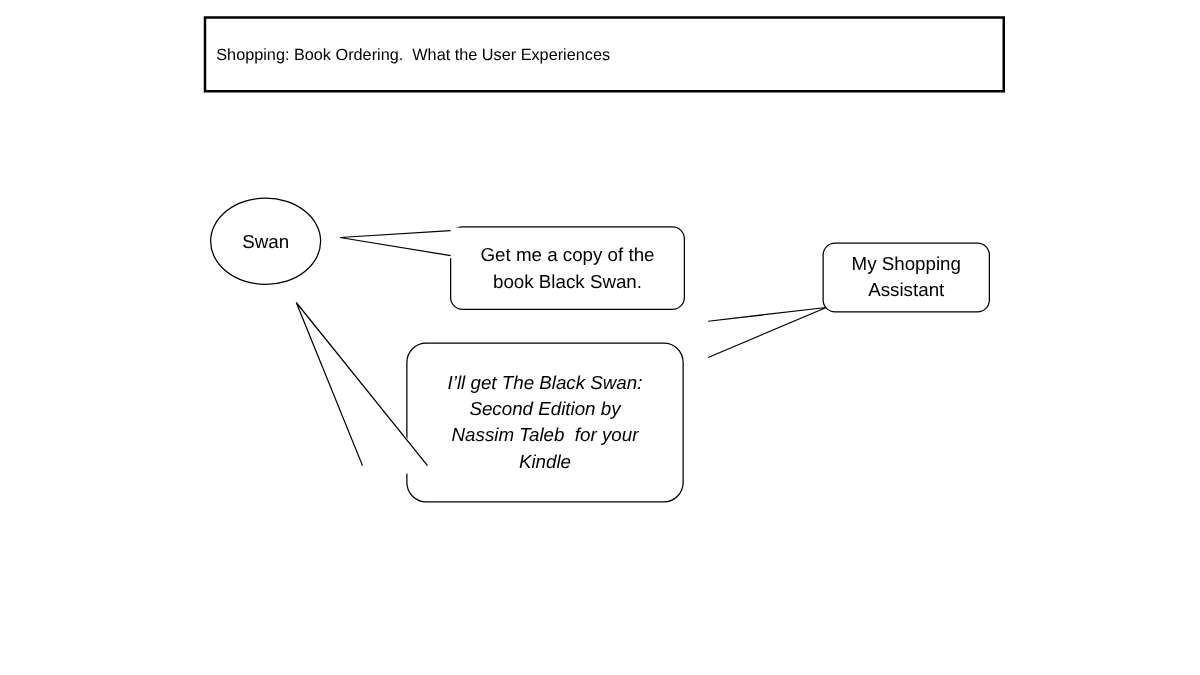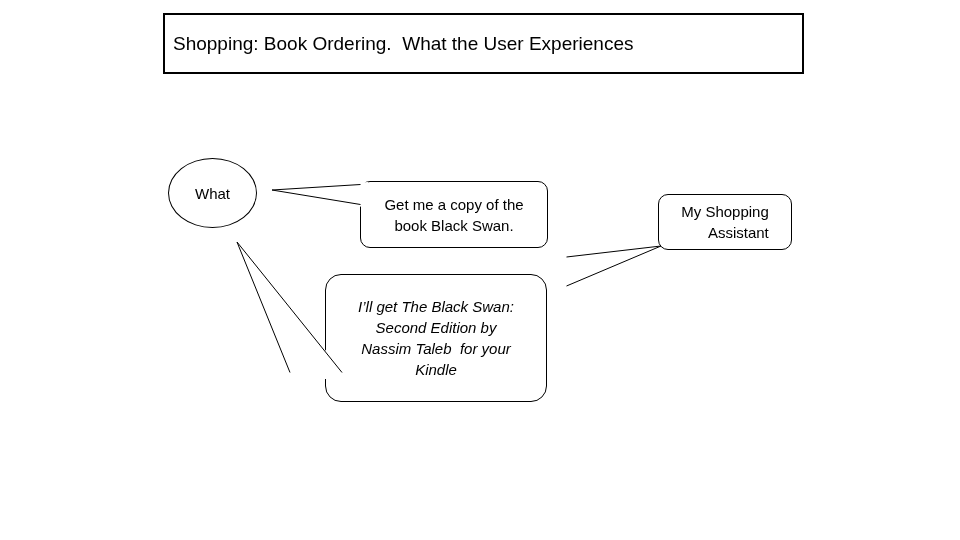--- a/index.html
+++ b/index.html
@@ -18,21 +18,21 @@
     width: 641px; height: 61px;
     border: 2px solid #000;
     box-sizing: border-box;
     background: #fff;
     display: flex;
     align-items: center;
     z-index: 1;
   }
   .title-text {
     padding-left: 8px;
-    font-size: 19px;
+    font-size: 13px;
     white-space: pre-wrap;
   }
   .actor-ellipse {
     position: absolute;
     left: 168px; top: 158px;
     width: 89px; height: 70px;
     border: 1px solid #000;
     border-radius: 50%;
     box-sizing: border-box;
     background: #fff;
@@ -71,38 +71,38 @@
     position: absolute;
     left: 658px; top: 194px;
     width: 134px; height: 56px;
     border: 1px solid #000;
     border-radius: 10px;
     box-sizing: border-box;
     background: #fff;
     display: flex;
     align-items: center;
     justify-content: center;
-    text-align: right;
+    text-align: center;
     font-size: 15px;
     line-height: 21px;
     white-space: pre-wrap;
     z-index: 3;
   }
 </style>
 </head>
 <body>
 
 <div class="canvas">
 
   <div class="title-box">
     <div class="title-text">Shopping: Book Ordering.  What the User Experiences</div>
   </div>
 
   <div class="actor-ellipse">
-    <span>What</span>
+    <span>Swan</span>
   </div>
 
   <div class="bubble bubble-user-request">
     <span>Get me a copy of the
 book Black Swan.</span>
   </div>
 
   <div class="bubble bubble-assist-reply">
     <span>I’ll get The Black Swan:
 Second Edition by

